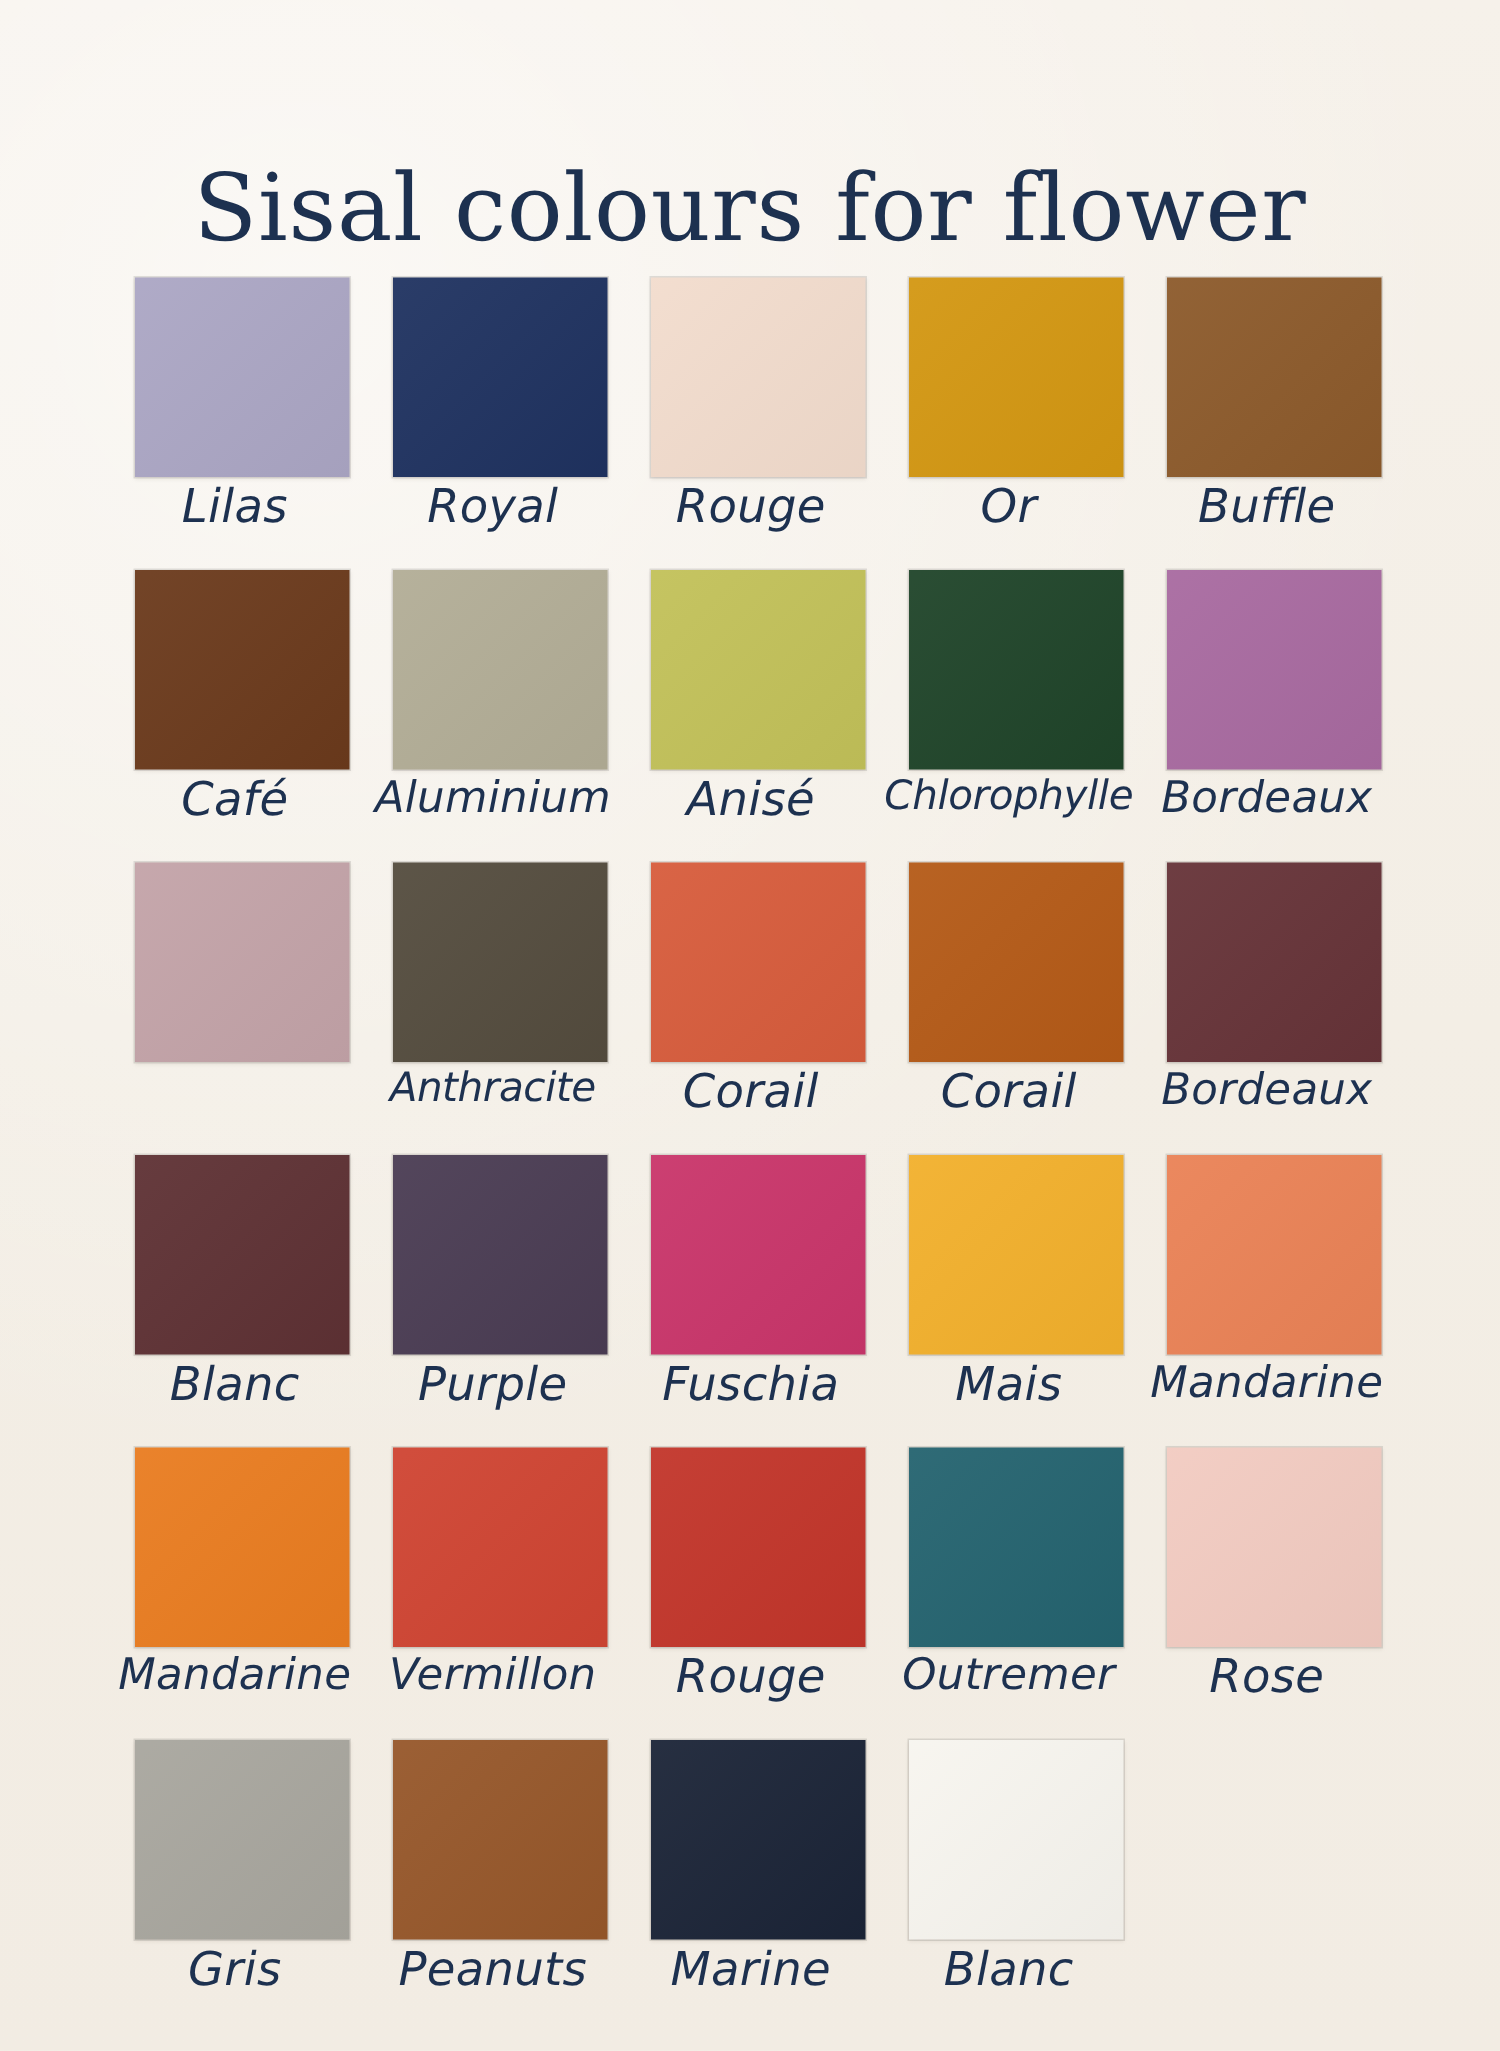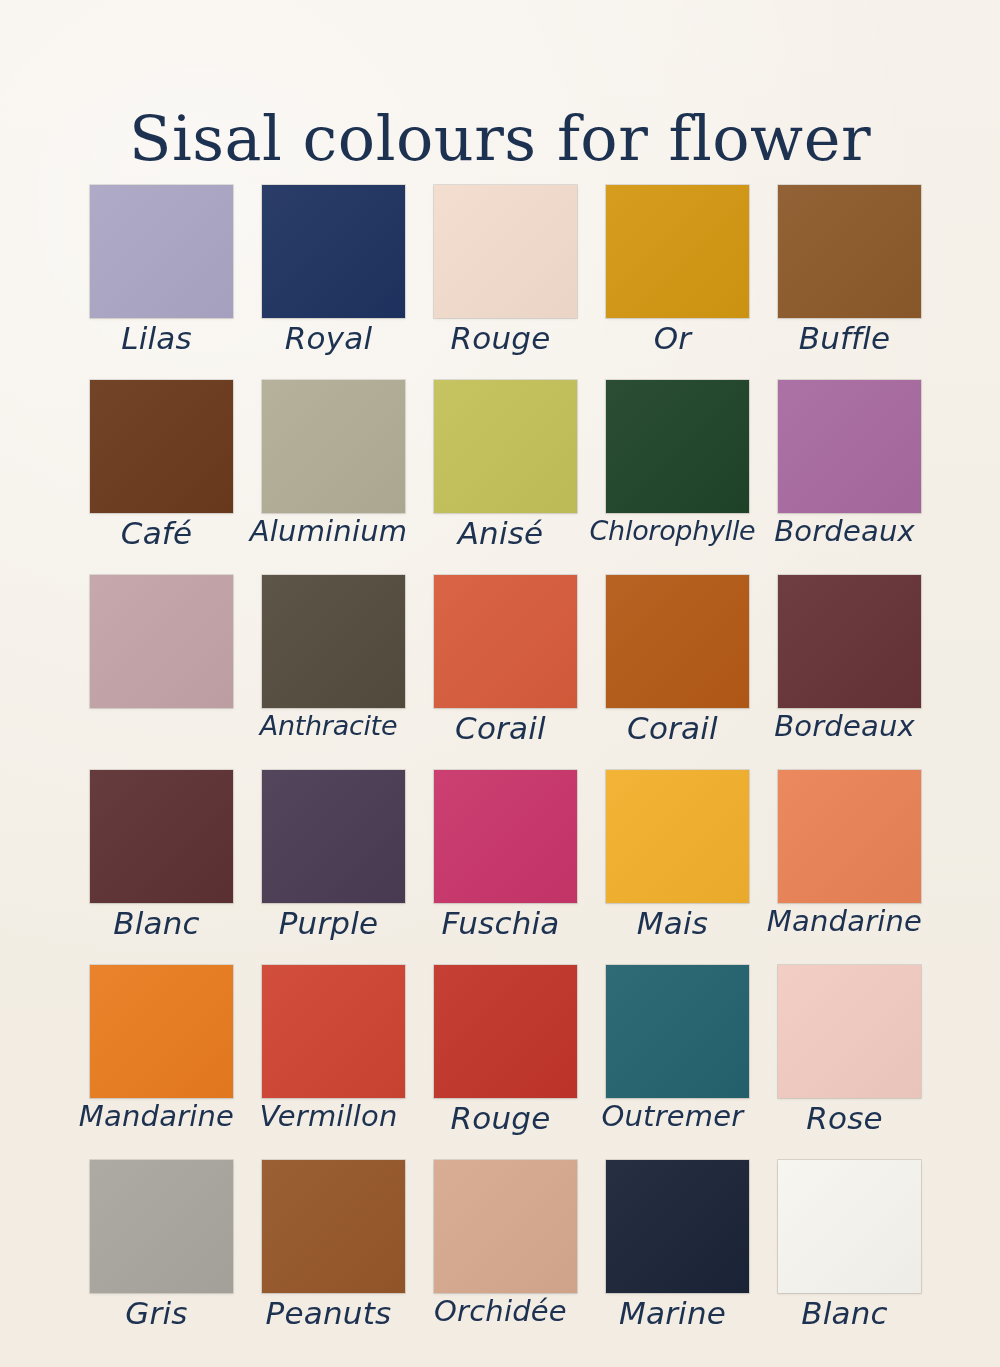--- a/index.html
+++ b/index.html
@@ -191,24 +191,20 @@
         <div class="swatch-label">Rose</div>
       </div>
       <div class="swatch-cell">
         <div class="swatch-chip" title="Gris" style="background: rgb(168, 166, 158);"></div>
         <div class="swatch-label">Gris</div>
       </div>
       <div class="swatch-cell">
         <div class="swatch-chip" title="Peanuts" style="background: rgb(150, 87, 42);"></div>
         <div class="swatch-label">Peanuts</div>
       </div>
-      <div class="swatch-cell narrow">
-        <div class="swatch-chip" title="Orchidée" style="background: rgb(214, 169, 142);"></div>
-        <div class="swatch-label">Orchidée</div>
-      </div>
       <div class="swatch-cell">
         <div class="swatch-chip" title="Marine" style="background: rgb(27, 36, 55);"></div>
         <div class="swatch-label">Marine</div>
       </div>
       <div class="swatch-cell">
         <div class="swatch-chip" title="Blanc" style="background: rgb(247, 245, 239);"></div>
         <div class="swatch-label">Blanc</div>
       </div>
     </div>
 </div>

